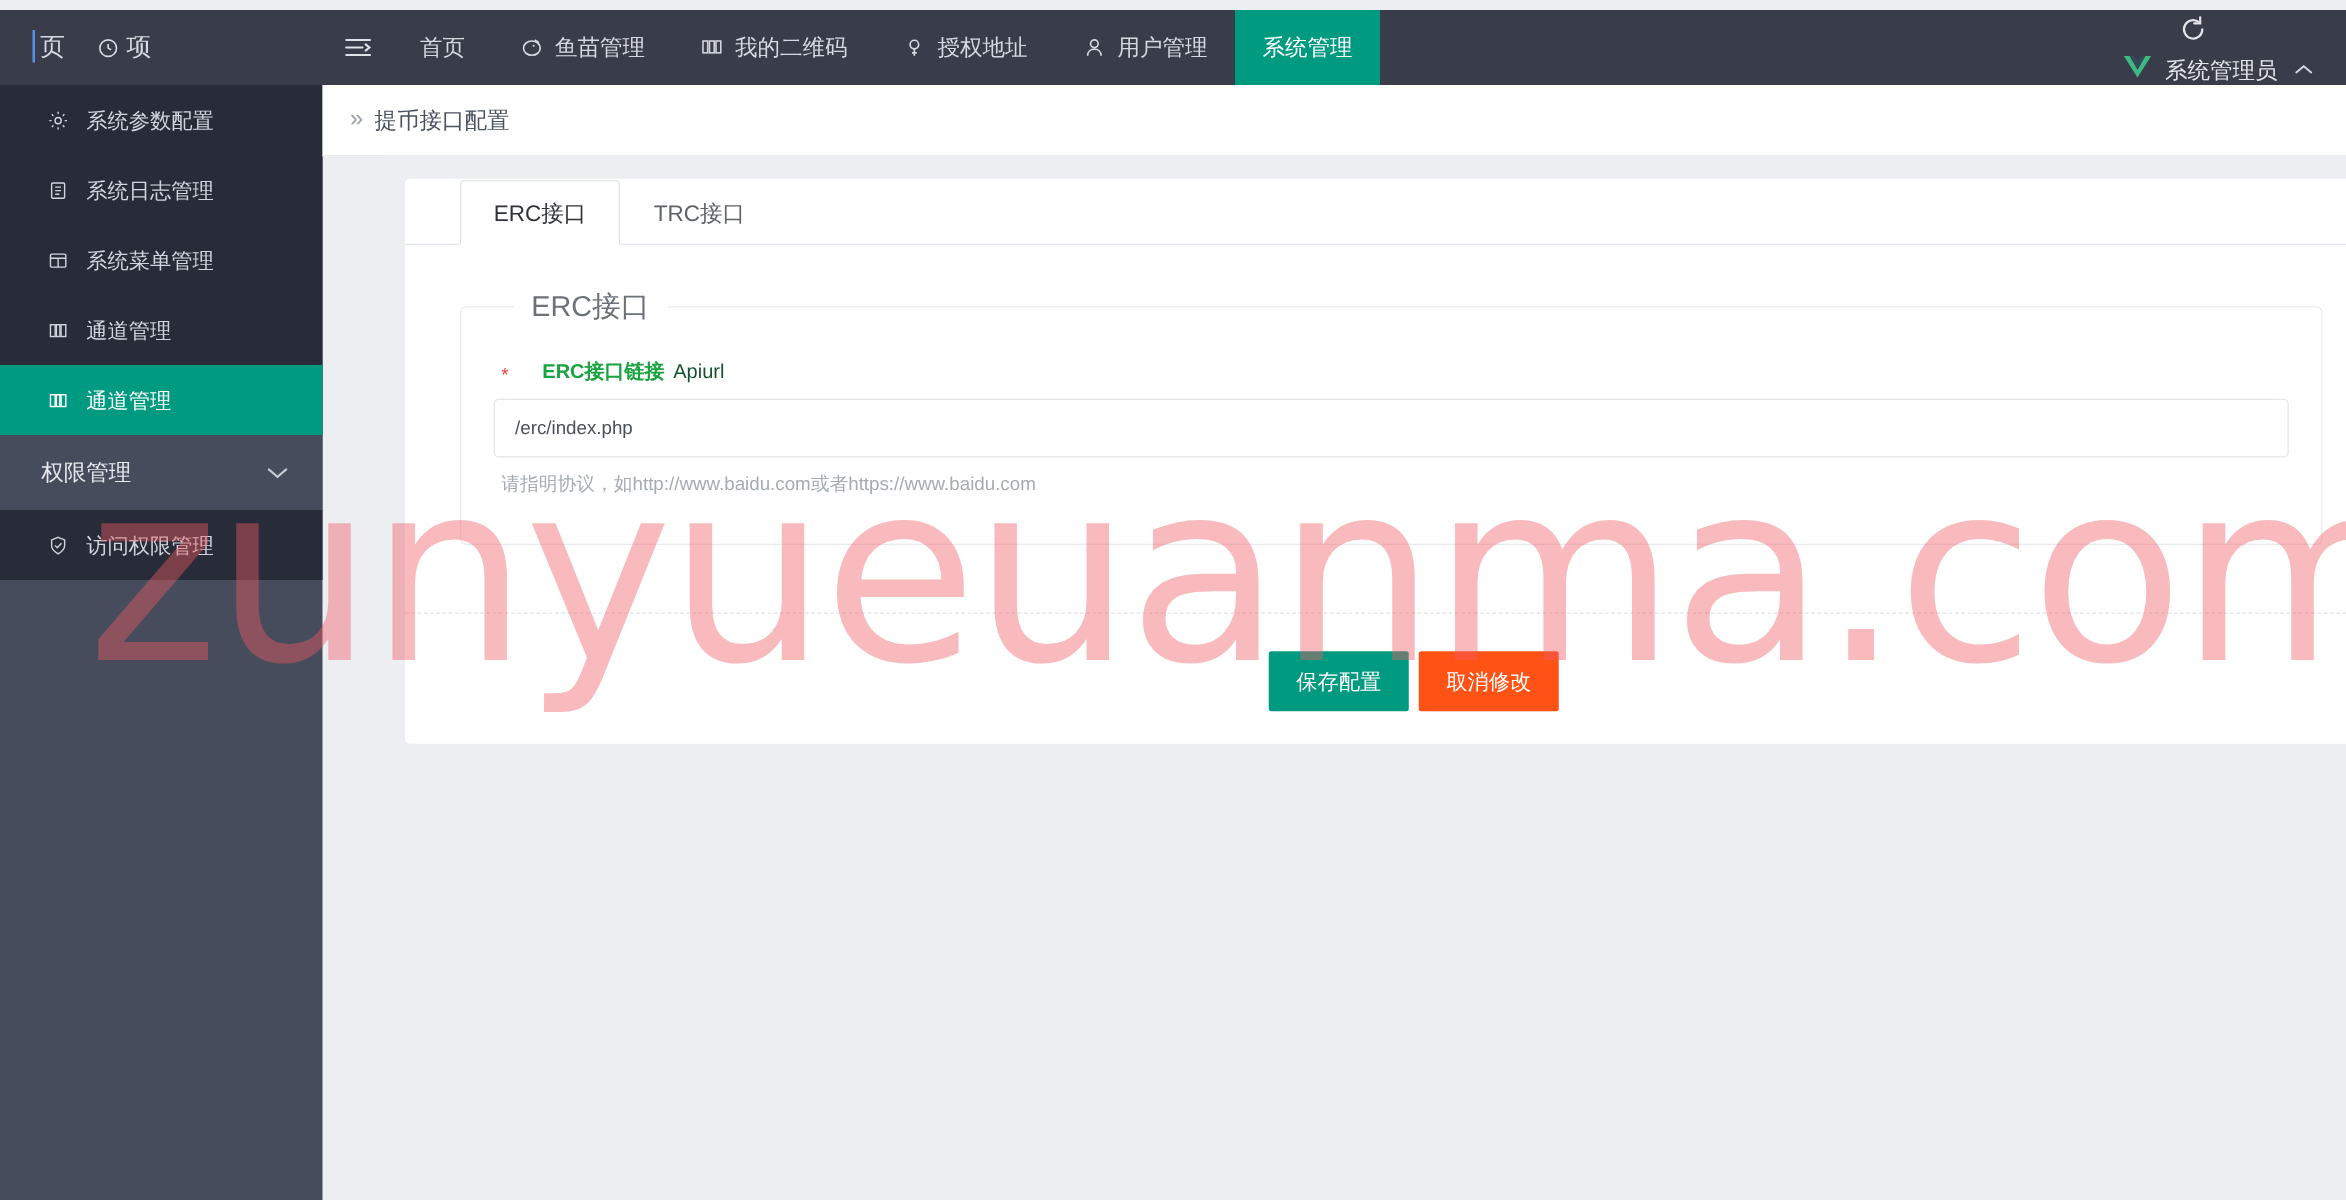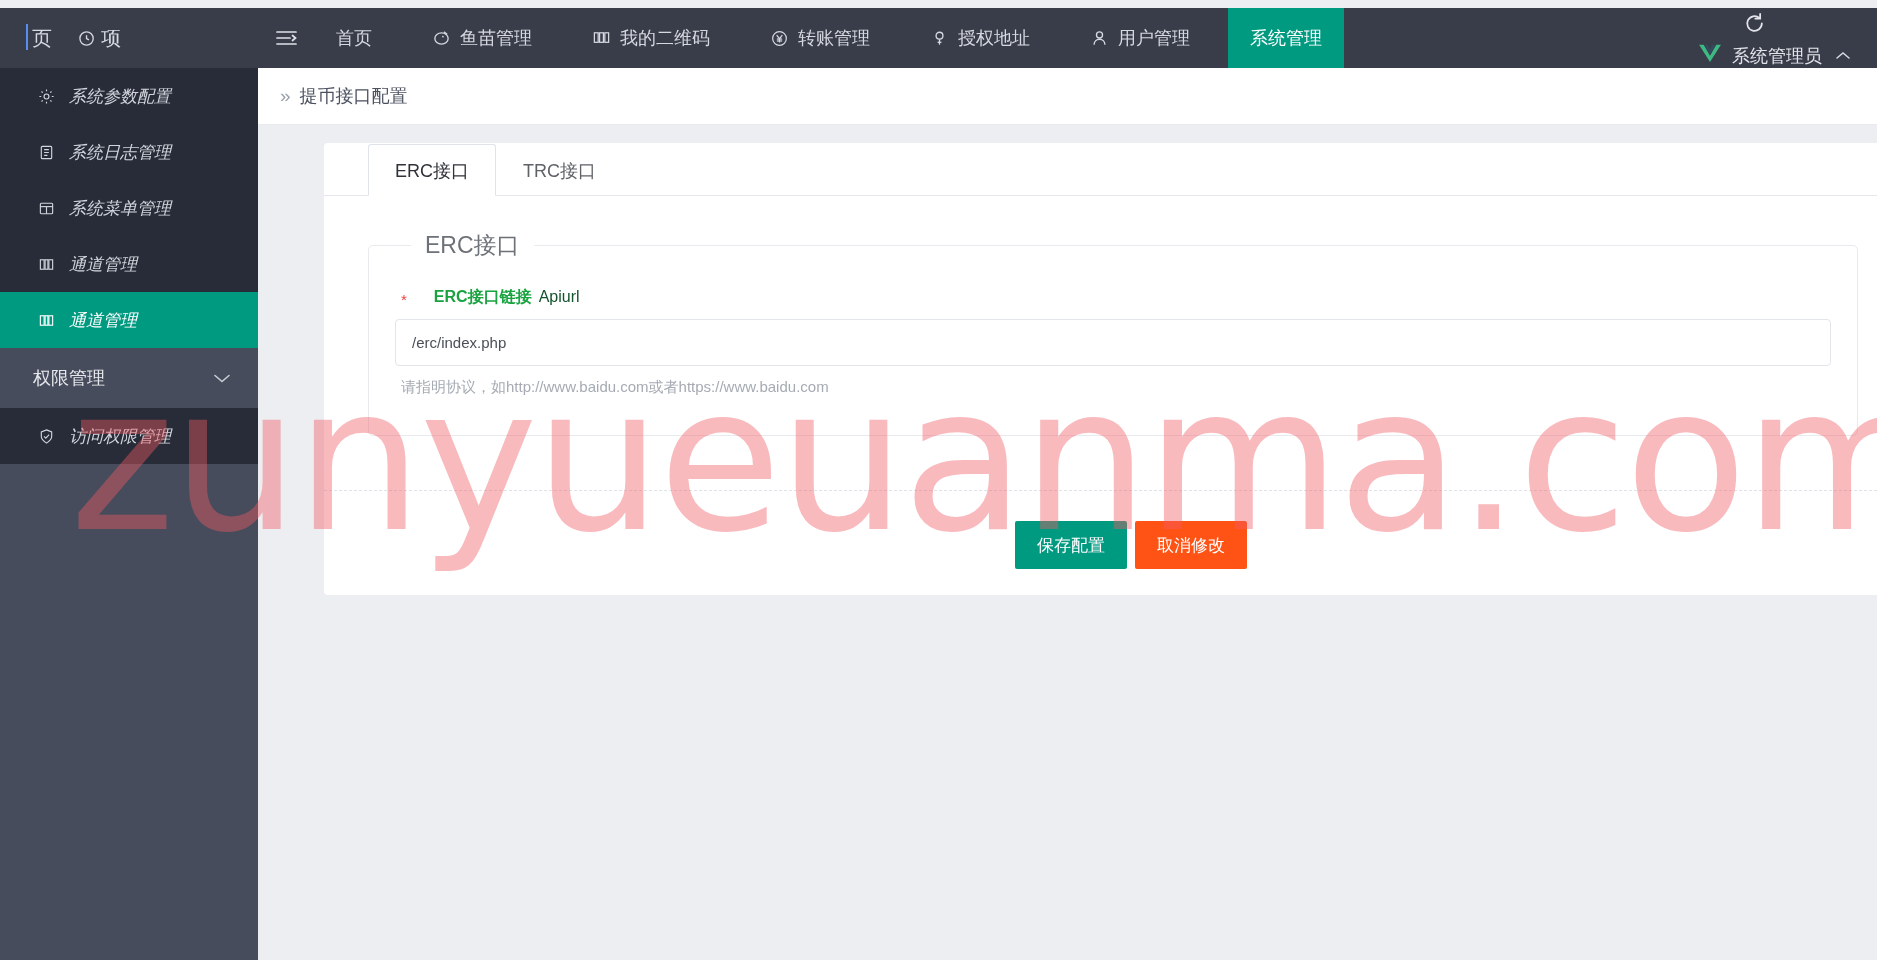--- a/index.html
+++ b/index.html
@@ -31,21 +31,21 @@
     position: absolute; top: 8px; left: 0; width: 1877px; height: 60px;
     background: #393d4a;
     display: flex; align-items: stretch;
   }
   .nav-logo-space { width: 258px; flex: 0 0 258px; }
   .nav-toggle {
     width: 56px; display: flex; align-items: center; justify-content: center;
     cursor: pointer;
   }
   .nav-toggle svg { display: block; }
-  .nav-items { display: flex; align-items: stretch; gap: 16px; }
+  .nav-items { display: flex; align-items: stretch; }
   .nav-item {
     display: flex; align-items: center; gap: 9px;
     padding: 0 22px; color: #d6d9e0; font-size: 18px; white-space: nowrap;
     cursor: pointer;
   }
   .nav-item.active { background: #009a80; color: #ffffff; }
   .nav-item .ni-icon { display: inline-flex; align-items: center; }
   .nav-spacer { flex: 1 1 auto; }
   .nav-right { display: flex; align-items: center; gap: 0; padding-right: 26px; flex-direction: column; }
   .nav-refresh {
@@ -60,21 +60,21 @@
   
   .sidebar {
     position: absolute; top: 68px; left: 0; width: 258px; height: 892px;
     background: #474c5c;
   }
   .side-group-head {
     height: 60px; display: flex; align-items: center; justify-content: space-between;
     padding: 0 26px 0 33px; color: #e6e8ec; font-size: 18px; cursor: pointer;
     background: #474c5c;
   }
-  .side-sub { background: #272c38; font-style: italic; }
+  .side-sub { background: #272c38; }
   .side-item {
     height: 56px; display: flex; align-items: center; gap: 11px;
     padding-left: 38px; color: #d2d5dd; font-size: 17px; cursor: pointer;
     white-space: nowrap;
   }
   .side-item.active { background: #009a80; color: #ffffff; }
   .side-item .si-icon { display: inline-flex; align-items: center; width: 20px; }
   .chev { display: inline-flex; }
 
   
@@ -220,32 +220,20 @@
         <span class="ni-icon">
           <svg width="19" height="19" viewBox="0 0 20 20" fill="none" stroke="#d6d9e0" stroke-width="1.3">
             <rect x="2.5" y="4" width="4" height="10"></rect>
             <rect x="8" y="4" width="4" height="10"></rect>
             <rect x="13.5" y="4" width="4" height="10"></rect>
           </svg>
         </span>
         <span class="ni-label">我的二维码</span>
       </div>
 
-      <div class="nav-item">
-        <span class="ni-icon">
-          <svg width="19" height="19" viewBox="0 0 20 20" fill="none" stroke="#d6d9e0" stroke-width="1.3">
-            <circle cx="10" cy="10" r="7.2"></circle>
-            <path d="M7 6.5 L10 10.2 L13 6.5"></path>
-            <path d="M7.2 10.6 H12.8"></path>
-            <path d="M7.2 12.6 H12.8"></path>
-            <path d="M10 10.2 V14.2"></path>
-          </svg>
-        </span>
-        <span class="ni-label">转账管理</span>
-      </div>
 
       <div class="nav-item">
         <span class="ni-icon">
           <svg width="19" height="19" viewBox="0 0 20 20" fill="none" stroke="#d6d9e0" stroke-width="1.4">
             <circle cx="10" cy="7" r="3.6"></circle>
             <path d="M10 10.6 V16.5"></path>
             <path d="M8 14 H12"></path>
           </svg>
         </span>
         <span class="ni-label">授权地址</span>

